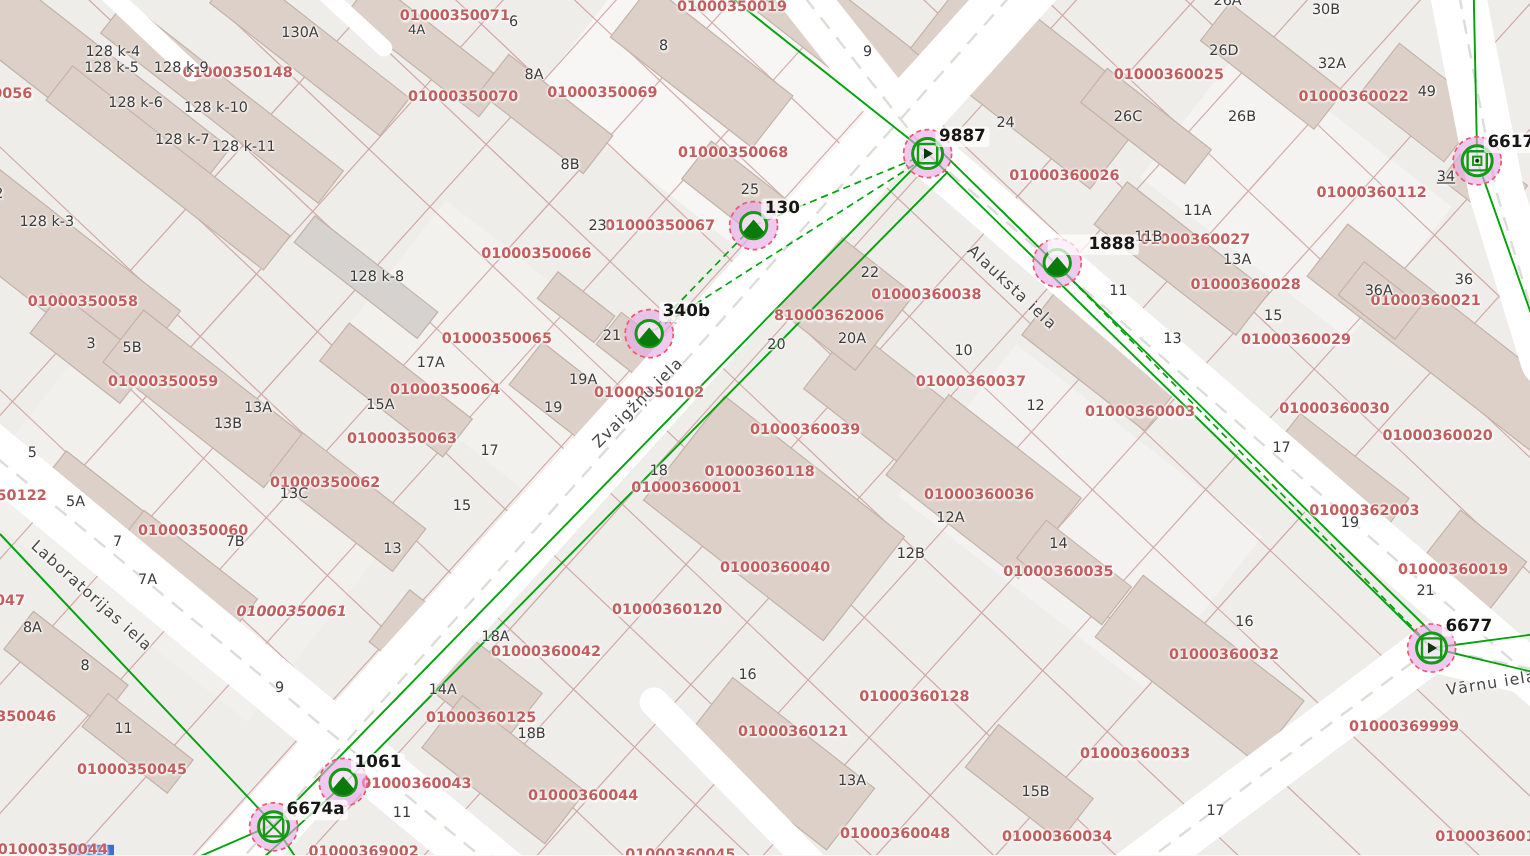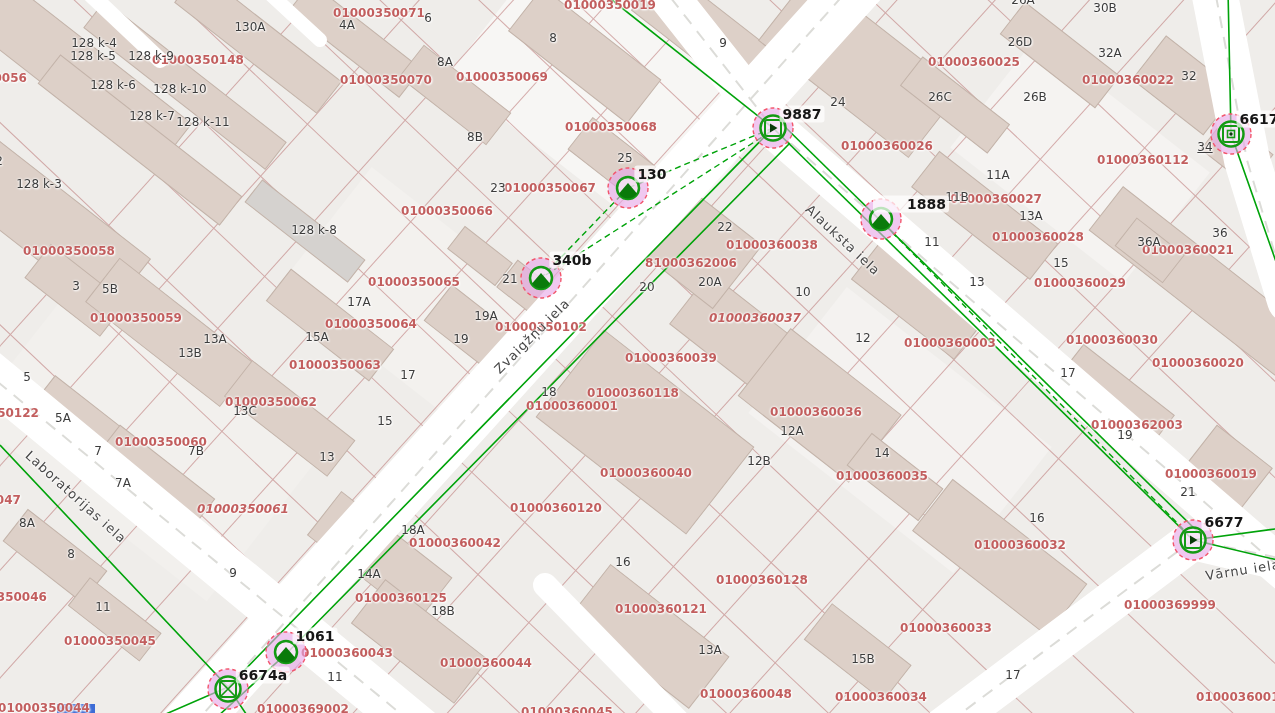--- a/index.html
+++ b/index.html
@@ -171,21 +171,21 @@
       <span class="lbl parcel" style="left: 996px; top: 199px;">01000360027</span>
       <span class="lbl parcel" style="left: 447px; top: 211px;">01000350066</span>
       <span class="lbl parcel" style="left: 1038px; top: 237px;">01000360028</span>
       <span class="lbl parcel" style="left: 772px; top: 245px;">01000360038</span>
       <span class="lbl parcel" style="left: 691px; top: 263px;">81000362006</span>
       <span class="lbl parcel" style="left: 414px; top: 282px;">01000350065</span>
       <span class="lbl parcel" style="left: 1080px; top: 283px;">01000360029</span>
       <span class="lbl parcel" style="left: 69px; top: 251px;">01000350058</span>
       <span class="lbl parcel" style="left: 1188px; top: 250px;">01000360021</span>
       <span class="lbl parcel" style="left: 541px; top: 327px;">01000350102</span>
-      <span class="lbl parcel" style="left: 755px; top: 318px; font-style: italic;">01000360037</span>
+      <span class="lbl parcel" style="left: 809px; top: 318px;">01000360037</span>
       <span class="lbl parcel" style="left: 371px; top: 324px;">01000350064</span>
       <span class="lbl parcel" style="left: 136px; top: 318px;">01000350059</span>
       <span class="lbl parcel" style="left: 950px; top: 343px;">01000360003</span>
       <span class="lbl parcel" style="left: 1112px; top: 340px;">01000360030</span>
       <span class="lbl parcel" style="left: 335px; top: 365px;">01000350063</span>
       <span class="lbl parcel" style="left: 1198px; top: 363px;">01000360020</span>
       <span class="lbl parcel" style="left: 671px; top: 358px;">01000360039</span>
       <span class="lbl parcel" style="left: 633px; top: 393px;">01000360118</span>
       <span class="lbl parcel" style="left: 572px; top: 406px;">01000360001</span>
       <span class="lbl parcel" style="left: 271px; top: 402px;">01000350062</span>
@@ -211,32 +211,32 @@
       <span class="lbl parcel" style="left: 1170px; top: 605px;">01000369999</span>
       <span class="lbl parcel" style="left: 946px; top: 628px;">01000360033</span>
       <span class="lbl parcel" style="left: 44px; top: 708px;">01000350044</span>
       <span class="lbl parcel" style="left: 303px; top: 709px;">01000369002</span>
       <span class="lbl parcel" style="left: 746px; top: 694px;">01000360048</span>
       <span class="lbl parcel" style="left: 881px; top: 697px;">01000360034</span>
       <span class="lbl parcel" style="left: 1242px; top: 697px;">01000360018</span>
       <span class="lbl parcel" style="left: 567px; top: 712px;">01000360045</span>
       <span class="lbl bnum" style="left: 250px; top: 27px;">130A</span>
       <span class="lbl bnum" style="left: 428px; top: 18px;">6</span>
-      <span class="lbl bnum" style="left: 347px; top: 25px;">4A</span>
+      <span class="lbl bnum" style="left: 347px; top: 25px; font-family: Liberation Mono, monospace;">4A</span>
       <span class="lbl bnum" style="left: 553px; top: 38px;">8</span>
       <span class="lbl bnum" style="left: 94px; top: 43px;">128 k-4</span>
       <span class="lbl bnum" style="left: 93px; top: 56px;">128 k-5</span>
       <span class="lbl bnum" style="left: 151px; top: 56px;">128 k-9</span>
       <span class="lbl bnum" style="left: 445px; top: 62px;">8A</span>
       <span class="lbl bnum" style="left: 723px; top: 43px;">9</span>
       <span class="lbl bnum" style="left: 1023px; top: 0px;">26A</span>
       <span class="lbl bnum" style="left: 1105px; top: 8px;">30B</span>
       <span class="lbl bnum" style="left: 1020px; top: 42px;">26D</span>
       <span class="lbl bnum" style="left: 1110px; top: 53px;">32A</span>
-      <span class="lbl bnum" style="left: 1189px; top: 76px;">32</span>
+      <span class="lbl bnum" style="left: 1189px; top: 76px;">49</span>
       <span class="lbl bnum" style="left: 113px; top: 85px;">128 k-6</span>
       <span class="lbl bnum" style="left: 180px; top: 89px;">128 k-10</span>
       <span class="lbl bnum" style="left: 940px; top: 97px;">26C</span>
       <span class="lbl bnum" style="left: 1035px; top: 97px;">26B</span>
       <span class="lbl bnum" style="left: 838px; top: 102px;">24</span>
       <span class="lbl bnum" style="left: 152px; top: 116px;">128 k-7</span>
       <span class="lbl bnum" style="left: 203px; top: 122px;">128 k-11</span>
       <span class="lbl bnum" style="left: 475px; top: 137px;">8B</span>
       <span class="lbl bnum" style="left: 1205px; top: 147px; text-decoration: underline;">34</span>
       <span class="lbl bnum" style="left: -20px; top: 161px;">128 k-2</span>

